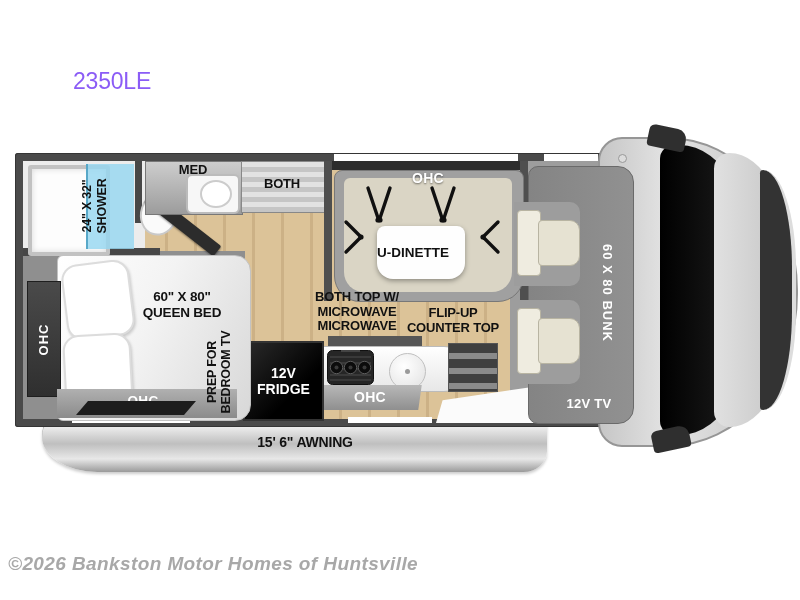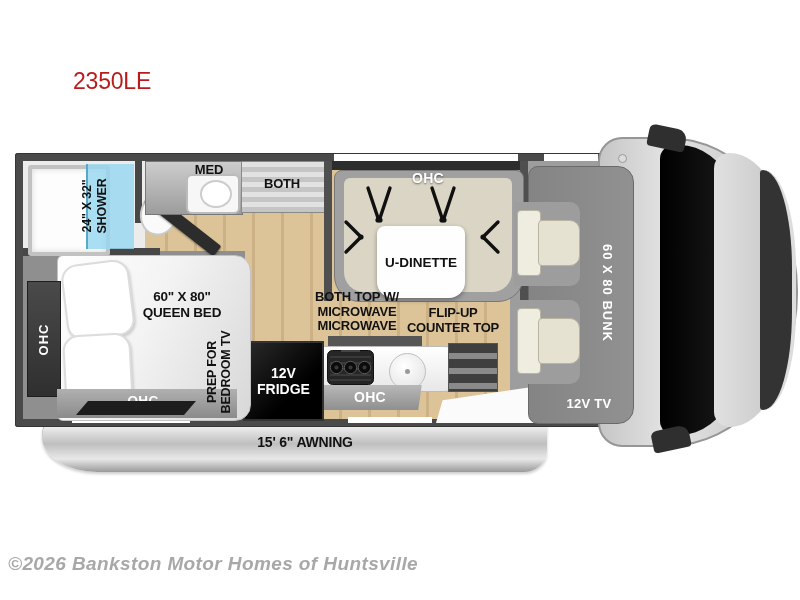--- a/index.html
+++ b/index.html
@@ -5,21 +5,21 @@
   html,body{margin:0;padding:0;background:#fff;}
   .stage{position:relative;width:800px;height:600px;background:#ffffff;overflow:hidden;
          font-family:"Liberation Sans","DejaVu Sans",sans-serif;}
   .abs{position:absolute;}
   .lbl{position:absolute;font-weight:700;color:#111;text-align:center;letter-spacing:-0.2px;}
   .lbl-w{position:absolute;font-weight:700;color:#fff;text-align:center;letter-spacing:0.3px;}
   .rot-ccw{transform:rotate(-90deg);}
   .rot-cw{transform:rotate(90deg);}
 
   
-  .title{left:73px;top:68px;font-size:23px;color:#b91c1c;}
+  .title{left:73px;top:68px;font-size:23px;color:#8b5cf6;}
   .watermark{left:8px;top:553px;font-size:19px;font-weight:700;font-style:italic;color:#a8a8a8;letter-spacing:0.4px;}
 
   
   .awning{left:42px;top:423px;width:505px;height:47px;
     background:linear-gradient(180deg,#f2f2f2 0%,#bfbfbf 40%,#e8e8e8 72%,#9a9a9a 100%);
     border-top:2px solid #8b8b8b;border-radius:6px 2px 30px 70px / 18px 2px 26px 44px;
     box-shadow:0 2px 3px rgba(0,0,0,.2);}
   .awning-label{left:230px;top:434px;width:150px;font-size:14px;}
 
   
@@ -36,33 +36,33 @@
 
   
   .shower-pan{left:28px;top:165px;width:74px;height:83px;background:#fdfdfd;border:4px solid #c2c2c2;border-radius:3px;box-shadow:inset 0 0 6px rgba(0,0,0,.15);}
   .shower-glass{left:86px;top:164px;width:46px;height:85px;background:rgba(150,215,240,.82);border-left:2px solid #58a8c8;}
   .shower-label{left:53px;top:189px;width:84px;height:34px;font-size:12.5px;line-height:15px;display:flex;flex-direction:column;justify-content:center;}
   .toilet{left:141px;top:186px;width:34px;height:46px;background:#fafafa;border:2px solid #c9c9c9;border-radius:50% 50% 50% 50% / 55% 55% 45% 45%;transform:rotate(18deg);}
   .bath-door{left:152px;top:192px;width:88px;height:13px;background:#2c2c2c;border-radius:2px;transform:rotate(38deg);transform-origin:left top;box-shadow:1px 1px 2px rgba(0,0,0,.4);}
 
   
   .med-unit{left:145px;top:161px;width:96px;height:52px;background:linear-gradient(180deg,#cdcdcd,#9c9c9c);border:1px solid #777;}
-  .med-label{left:145px;top:162px;width:96px;font-size:13px;margin-left:16px;}
+  .med-label{left:145px;top:162px;width:96px;font-size:13px;}
   .med-sink{left:186px;top:174px;width:50px;height:36px;background:#f7f7f7;border:2px solid #bbb;border-radius:6px;}
   .med-bowl{left:200px;top:180px;width:28px;height:24px;background:#fff;border:2px solid #ccc;border-radius:50%;}
   .ward-unit{left:241px;top:161px;width:82px;height:50px;background:repeating-linear-gradient(180deg,#e2e2e2 0 5px,#c5c5c5 5px 10px);border:1px solid #888;}
   .ward-label{left:241px;top:176px;width:82px;font-size:13px;}
 
   
   .dinette-top{left:332px;top:161px;width:190px;height:9px;background:#2d2d2d;}
   .dinette-wallL{left:324px;top:161px;width:8px;height:140px;background:#4f4f4f;}
   .dinette-wallR{left:520px;top:161px;width:8px;height:140px;background:#4f4f4f;}
   .bench-outer{left:334px;top:170px;width:188px;height:130px;background:#a0a0a0;border:1px solid #787878;border-radius:8px 8px 26px 26px;}
   .bench-inner{left:344px;top:178px;width:168px;height:114px;background:#dad5c5;border-radius:6px 6px 20px 20px;}
-  .dinette-table{left:377px;top:196px;width:88px;height:72px;background:#fefefe;border-radius:8px 8px 16px 16px;box-shadow:0 2px 5px rgba(0,0,0,.35);display:flex;align-items:center;justify-content:center;margin-top:30px;}
+  .dinette-table{left:377px;top:196px;width:88px;height:53px;background:#fefefe;border-radius:8px 8px 16px 16px;box-shadow:0 2px 5px rgba(0,0,0,.35);display:flex;align-items:center;margin-top:30px;}
   .dinette-table span{font-weight:700;font-size:13.5px;color:#111;}
   .dinette-ohc{left:398px;top:170px;width:60px;font-size:14px;text-shadow:0 1px 2px rgba(0,0,0,.5);}
 
   
   .backsplash{left:328px;top:336px;width:94px;height:11px;background:#565656;}
   .counter{left:322px;top:346px;width:142px;height:44px;background:linear-gradient(180deg,#ffffff,#e7e7e7);border:1px solid #bbb;border-radius:2px 22px 22px 2px;}
   .sink{left:389px;top:353px;width:35px;height:35px;border-radius:50%;background:radial-gradient(circle at 40% 35%,#ffffff,#e0e0e0);border:1px solid #c0c0c0;}
   .sink::after{content:"";position:absolute;left:15px;top:15px;width:5px;height:5px;border-radius:50%;background:#9a9a9a;}
   .kitchen-ohc-band{left:320px;top:385px;width:100px;height:25px;background:linear-gradient(180deg,#b8b8b8,#8f8f8f);transform:skewX(-8deg);}
   .kitchen-ohc{left:320px;top:389px;width:100px;font-size:14px;}

